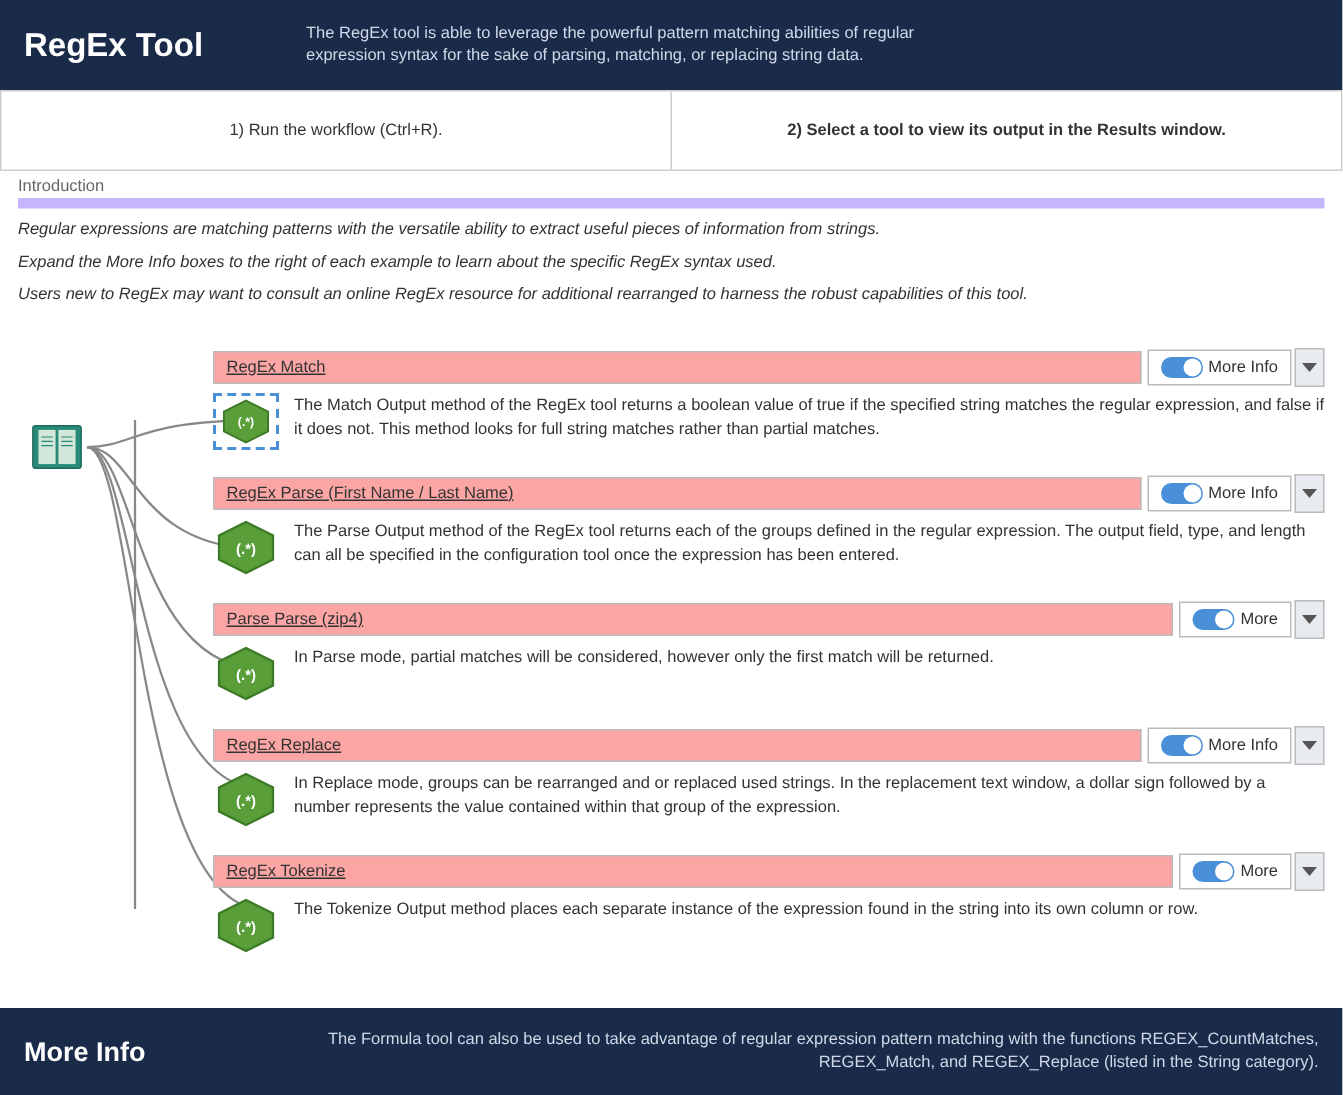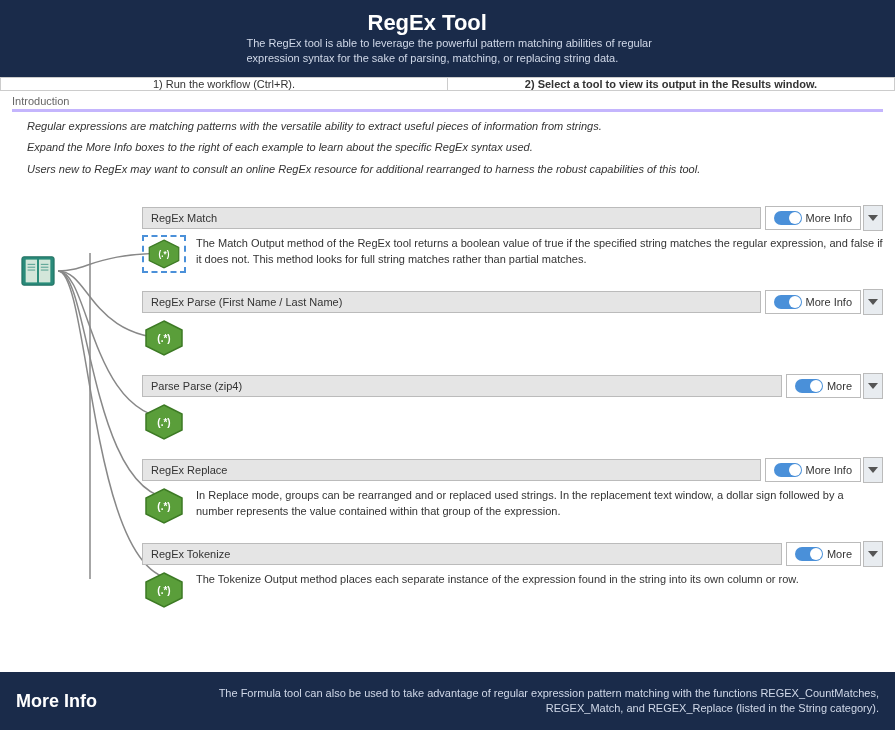--- a/index.html
+++ b/index.html
@@ -1,48 +1,48 @@
 <!DOCTYPE html>
 <html><head>
   <meta charset="utf-8">
   <style>
     * { box-sizing: border-box; margin: 0; padding: 0; }
     body { font-family: Arial, sans-serif; font-size: 12px; background: #f0f0f0; width: 895px; height: 730px; overflow: hidden; }
 
     .main-container { width: 895px; height: 730px; display: flex; flex-direction: column; }
 
     
-    .header { background: #1a2b4a; color: white; display: flex; align-items: center; padding: 10px 16px; min-height: 60px; flex-direction: column; }
+    .header { background: #1a2b4a; color: white; display: flex; align-items: center; padding: 10px 16px; min-height: 60px; }
     .header-title { font-size: 22px; font-weight: bold; color: white; min-width: 160px; }
     .header-desc { font-size: 11px; color: #d0d8e8; line-height: 1.4; margin-left: 28px; max-width: 430px; }
 
     
     .steps-bar { display: flex; border: 1px solid #ccc; background: white; }
-    .step { flex: 1; text-align: center; padding: 0 10px; font-size: 11px; border-right: 1px solid #ccc; color: #333; }
+    .step { flex: 1; text-align: center; padding: 20px 10px; font-size: 11px; border-right: 1px solid #ccc; color: #333; }
     .step:last-child { border-right: none; font-weight: bold; }
 
     
     .content { flex: 1; background: white; overflow-y: auto; padding: 0; }
 
     
     .intro-section { padding: 4px 12px 8px 12px; }
-    .intro-label { font-size: 11px; color: #666; border-bottom: 3px solid #c4b5fd; padding-bottom: 2px; margin-bottom: 6px; }
+    .intro-label { font-size: 11px; color: #666; border-bottom: 7px solid #c4b5fd; padding-bottom: 2px; margin-bottom: 6px; }
     .intro-text { font-size: 11px; color: #333; line-height: 1.6; font-style: italic; }
-    .intro-text p { margin-bottom: 4px; margin-left: 15px; }
+    .intro-text p { margin-bottom: 4px; }
 
     
     .canvas-area { position: relative; padding: 10px 12px; min-height: 460px; }
 
     
     .book-icon { position: absolute; left: 20px; top: 50px; width: 36px; height: 36px; display: flex; align-items: center; justify-content: center; }
 
     .tool-row { margin-bottom: 18px; position: relative; }
 
     .tool-header { display: flex; align-items: center; margin-bottom: 4px; }
-    .tool-title-box { flex: 1; border: 1px solid #bbb; background: #e5e5e5; padding: 4px 8px; font-size: 11px; color: #333; font-weight: normal; }
+    .tool-title-box { flex: 1; border: 1px solid #bbb; background: #fca5a5; padding: 4px 8px; font-size: 11px; color: #333; font-weight: normal; text-decoration: underline; }
     .more-info-btn { display: flex; align-items: center; gap: 4px; background: white; border: 1px solid #bbb; padding: 4px 8px; font-size: 11px; cursor: pointer; white-space: nowrap; color: #333; margin-left: 4px; }
     .toggle-switch { display: inline-flex; align-items: center; }
     .toggle-track { width: 28px; height: 14px; background: #4a90d9; border-radius: 7px; position: relative; display: inline-block; }
     .toggle-thumb { width: 12px; height: 12px; background: white; border-radius: 50%; position: absolute; right: 1px; top: 1px; }
     .dropdown-arrow { width: 20px; height: 26px; border: 1px solid #bbb; background: #e8ecf0; display: flex; align-items: center; justify-content: center; cursor: pointer; margin-left: 2px; }
 
     .tool-body { display: flex; align-items: flex-start; gap: 10px; }
     .tool-icon { width: 44px; height: 38px; display: flex; align-items: center; justify-content: center; flex-shrink: 0; }
     .tool-desc { font-size: 11px; color: #333; line-height: 1.5; flex: 1; }
 
@@ -168,20 +168,21 @@
                 </svg>
             </div>
           </div>
           <div class="tool-body">
             <div class="tool-icon">
               <svg width="44" height="38" viewBox="0 0 44 38">
                 <polygon points="22,2 40,11 40,27 22,36 4,27 4,11" fill="#5a9e3a" stroke="#3d7a25" stroke-width="1.5"></polygon>
                 <text x="22" y="23" text-anchor="middle" font-size="10" fill="white" font-weight="bold">(.*)</text>
               </svg>
             </div>
+            <div class="tool-desc">The Parse Output method of the RegEx tool returns each of the groups defined in the regular expression. The output field, type, and length can all be specified in the configuration tool once the expression has been entered.</div>
           </div>
         </div>
 
         <div class="tool-row" style="margin-bottom:16px;">
           <div class="tool-header">
             <div class="tool-title-box">Parse Parse (zip4)</div>
             <div class="more-info-btn">
               <div class="toggle-switch">
                 <div class="toggle-track">
                     <div class="toggle-thumb"></div>
@@ -195,20 +196,21 @@
                 </svg>
             </div>
           </div>
           <div class="tool-body">
             <div class="tool-icon">
               <svg width="44" height="38" viewBox="0 0 44 38">
                 <polygon points="22,2 40,11 40,27 22,36 4,27 4,11" fill="#5a9e3a" stroke="#3d7a25" stroke-width="1.5"></polygon>
                 <text x="22" y="23" text-anchor="middle" font-size="10" fill="white" font-weight="bold">(.*)</text>
               </svg>
             </div>
+            <div class="tool-desc">In Parse mode, partial matches will be considered, however only the first match will be returned.</div>
           </div>
         </div>
 
         <div class="tool-row" style="margin-bottom:16px;">
           <div class="tool-header">
             <div class="tool-title-box">RegEx Replace</div>
             <div class="more-info-btn">
               <div class="toggle-switch">
                 <div class="toggle-track">
                     <div class="toggle-thumb"></div>

